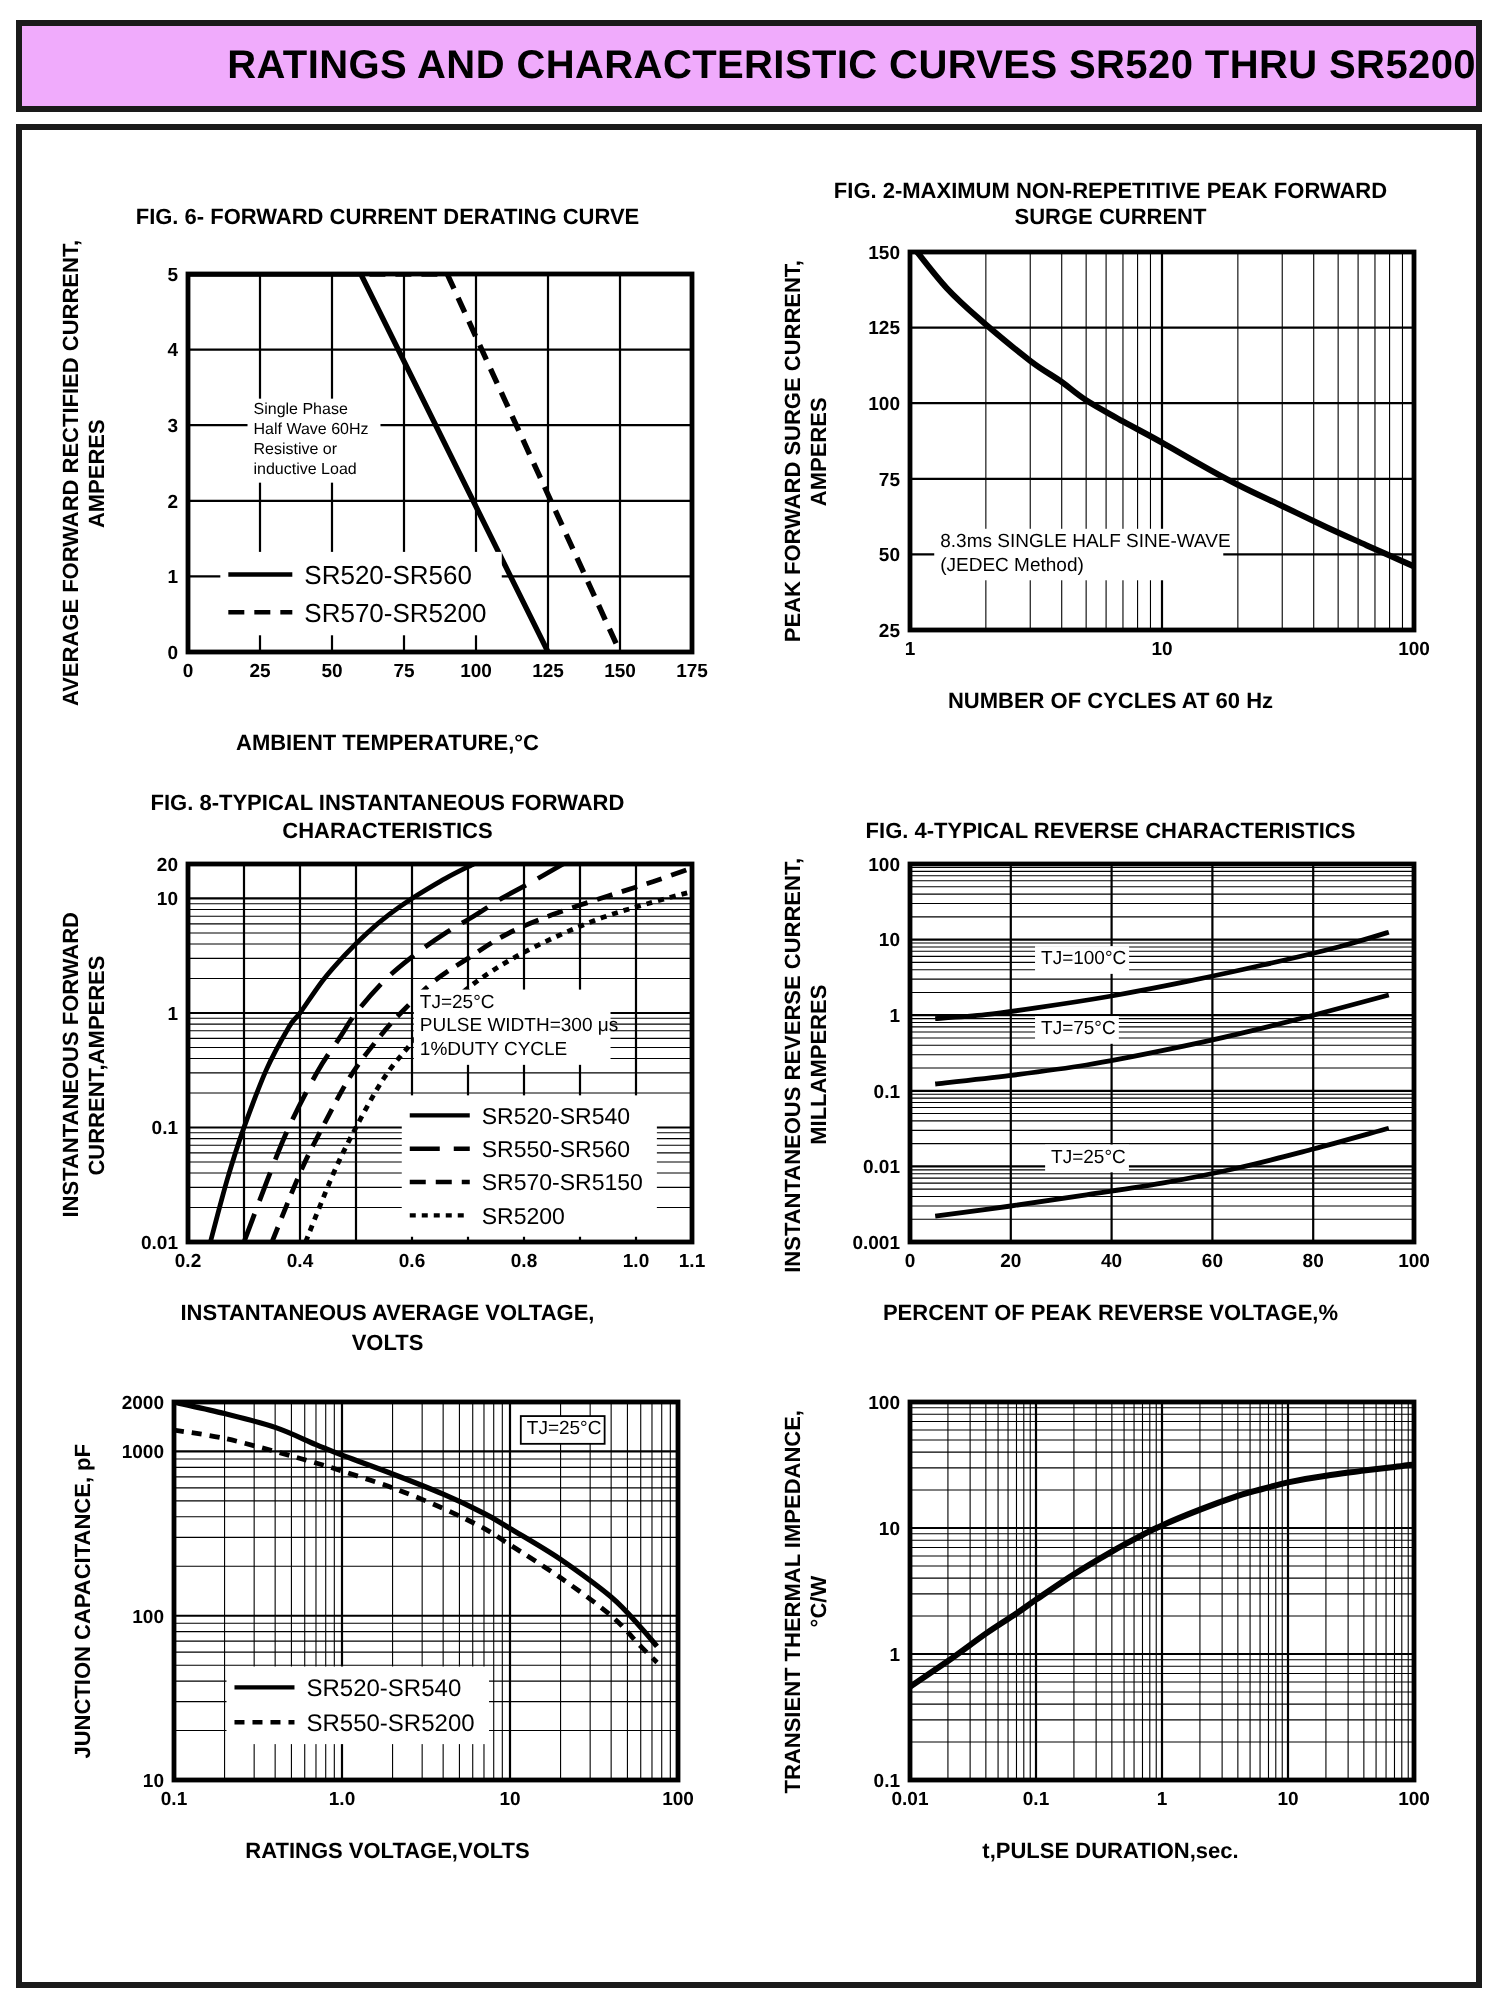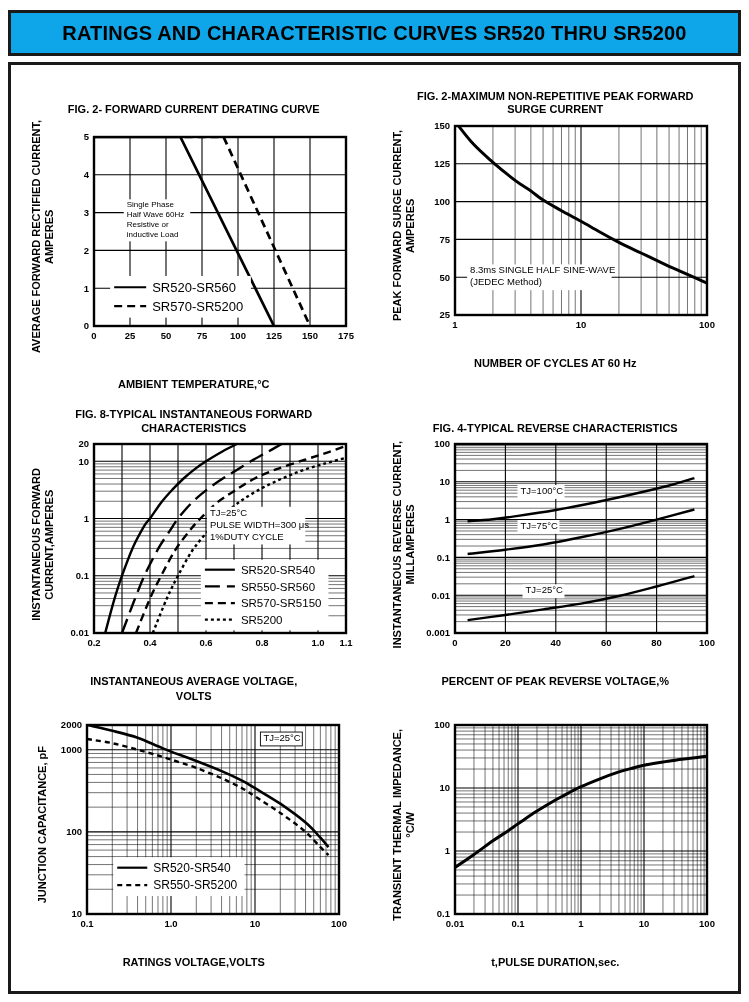--- a/index.html
+++ b/index.html
@@ -1,48 +1,48 @@
 <!DOCTYPE html>
 <html><head>
 <meta charset="utf-8">
 <style>
   html,body{margin:0;padding:0;}
   body{width:749px;height:1002px;background:#fff;color:#000;
        font-family:"Liberation Sans",sans-serif;position:relative;overflow:hidden;}
   .title-box{position:absolute;left:8px;top:10px;right:8px;height:46px;
              border:3px solid #1a1a1a;box-sizing:border-box;
-             display:flex;align-items:center;justify-content:center;background:#0ea5e9;}
+             display:flex;align-items:center;justify-content:flex-end;background:#f0abfc;}
   .page-title{font-size:20px;font-weight:bold;letter-spacing:.2px;white-space:nowrap;}
   .main-box{position:absolute;left:8px;top:62px;right:8px;bottom:8px;
             border:3px solid #1a1a1a;box-sizing:border-box;background:#fff;overflow:hidden;}
   .figs{display:grid;grid-template-columns:1fr 1fr;row-gap:16px;padding:24px 2px 0 2px;}
   .fig{display:flex;flex-direction:column;align-items:center;}
   .fig-title{font-weight:bold;font-size:11px;line-height:1.25;text-align:center;
              white-space:pre-line;min-height:28px;display:flex;align-items:flex-end;
              justify-content:center;margin-bottom:3px;}
   .fig-body{display:flex;align-items:center;}
   .ylab{writing-mode:vertical-rl;transform:rotate(180deg);font-weight:bold;font-size:11px;
         line-height:1.2;text-align:center;white-space:pre-line;}
   .xlab{font-weight:bold;font-size:11px;line-height:1.3;text-align:center;
-        white-space:pre-line;margin-top:24px;}
+        white-space:pre-line;margin-top:12px;}
   svg.chart{display:block;}
   svg text{font-family:"Liberation Sans",sans-serif;fill:#000;}
 </style>
 </head>
 <body>
 
 <div class="title-box">
   <div class="page-title">RATINGS AND CHARACTERISTIC CURVES SR520 THRU SR5200</div>
 </div>
 
 <div class="main-box">
   <div class="figs">
 
     <div class="fig">
-      <div class="fig-title">FIG. 2- FORWARD CURRENT DERATING CURVE</div>
+      <div class="fig-title">FIG. 6- FORWARD CURRENT DERATING CURVE</div>
       <div class="fig-body">
         <div class="ylab">AVERAGE FORWARD RECTIFIED CURRENT,
 AMPERES</div>
         <svg class="chart" width="302" height="212" viewBox="0 0 302 212">
             <line x1="38" y1="6" x2="38" y2="195" stroke="#000" stroke-width="1.1"></line>
             <line x1="74" y1="6" x2="74" y2="195" stroke="#000" stroke-width="1.1"></line>
             <line x1="110" y1="6" x2="110" y2="195" stroke="#000" stroke-width="1.1"></line>
             <line x1="146" y1="6" x2="146" y2="195" stroke="#000" stroke-width="1.1"></line>
             <line x1="182" y1="6" x2="182" y2="195" stroke="#000" stroke-width="1.1"></line>
             <line x1="218" y1="6" x2="218" y2="195" stroke="#000" stroke-width="1.1"></line>

